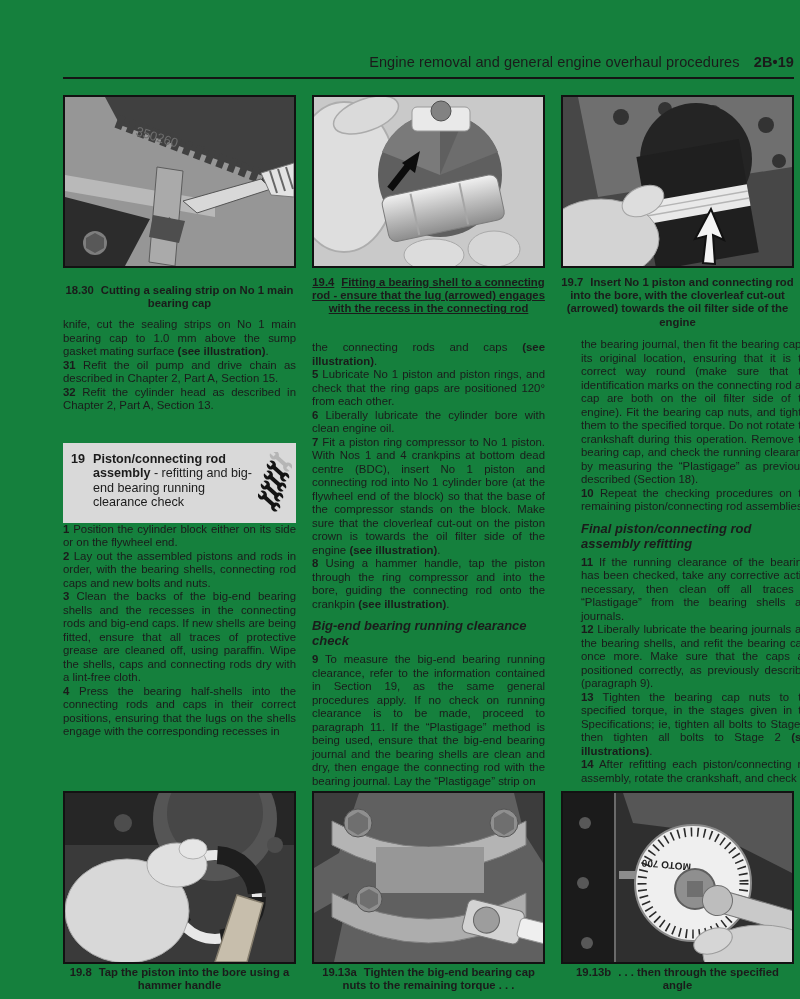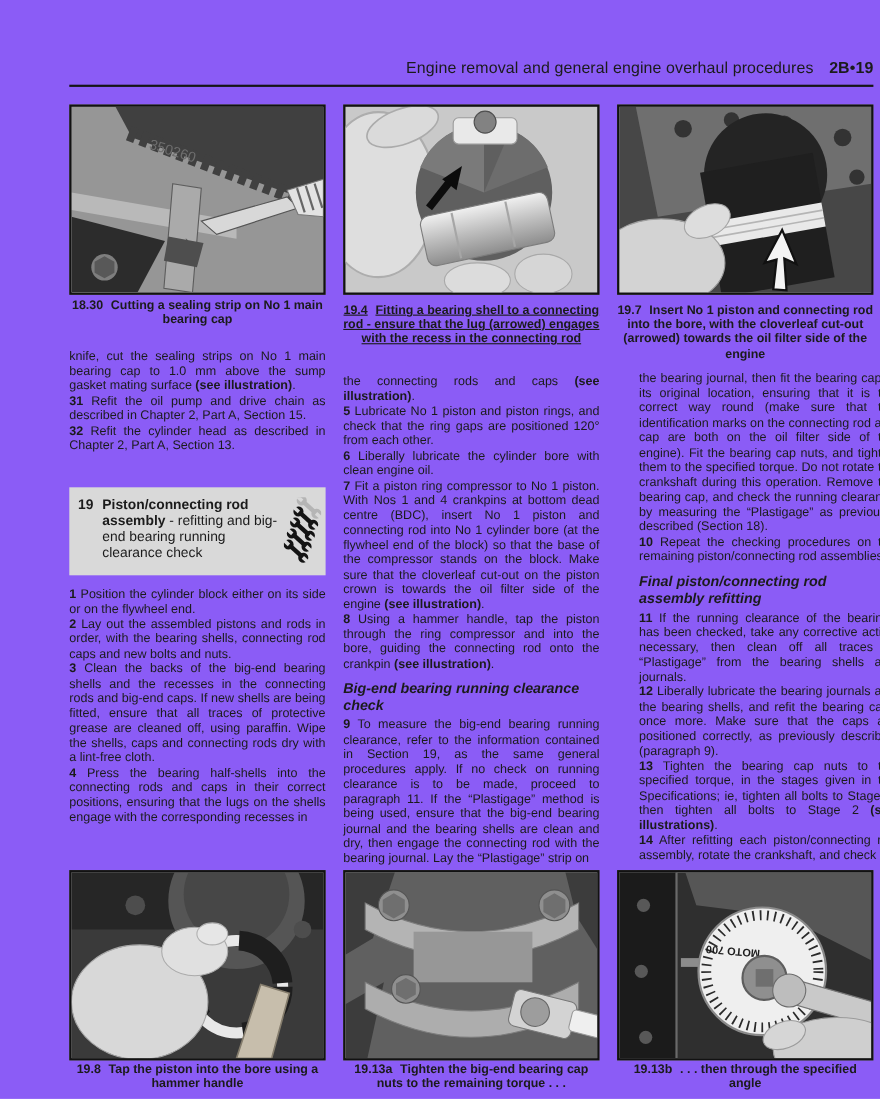--- a/index.html
+++ b/index.html
@@ -1,43 +1,43 @@
 <!DOCTYPE html>
 <html><head>
 <meta charset="utf-8">
 <style>
   html,body{margin:0;padding:0;}
   body{width:800px;height:999px;background:#ffffff;font-family:"Liberation Sans",sans-serif;color:#1b1b1b;position:relative;overflow:hidden;}
-  .page{position:absolute;inset:0;background:#8b5cf6;}
+  .page{position:absolute;inset:0;background:#15803d;}
   
   .header{position:absolute;top:54px;left:63px;width:731px;text-align:right;font-size:14.5px;letter-spacing:.1px;}
   .header .pagenum{font-weight:bold;margin-left:10px;}
   .header-rule{position:absolute;top:77px;left:63px;width:731px;height:2px;background:#151515;}
   
   .photo{position:absolute;width:229px;height:169px;border:2px solid #121212;background:#8a8a8a;overflow:hidden;}
   .photo svg{display:block;width:100%;height:100%;}
   .p-tl{left:63px;top:95px;}  .p-tm{left:312px;top:95px;}  .p-tr{left:561px;top:95px;}
   .p-bl{left:63px;top:791px;} .p-bm{left:312px;top:791px;} .p-br{left:561px;top:791px;}
   
   .caption{position:absolute;width:233px;text-align:center;font-weight:bold;font-size:11.3px;line-height:13.2px;}
-  .c-tl{left:63px;top:272px;} .c-tm{left:312px;top:276px;text-decoration:underline;} .c-tr{left:561px;top:276px;}
+  .c-tl{left:63px;top:284px;} .c-tm{left:312px;top:276px;text-decoration:underline;} .c-tr{left:561px;top:276px;}
   .c-bl{left:63px;top:966px;} .c-bm{left:312px;top:966px;} .c-br{left:561px;top:966px;}
   .cap-id{margin-right:7px;}
   
   .col{position:absolute;width:233px;font-size:11.4px;line-height:13.5px;}
   .col-1{left:63px;top:318px;}
   .col-2{left:312px;top:341px;}
   .col-3{left:581px;top:338px;}
   .para{margin:0;text-align:justify;}
   .note{font-style:italic;}
   .subhead{font-weight:bold;font-style:italic;font-size:13px;line-height:15px;margin:7px 0 5px 0;}
   .b{font-weight:bold;}
   .i{font-style:italic;}
   
-  .section-box{background:#d9d9d9;margin:30px 0 12px 0;padding:9px 4px 9px 8px;display:flex;align-items:flex-start;}
+  .section-box{background:#d9d9d9;margin:30px 0 0 0;padding:9px 4px 9px 8px;display:flex;align-items:flex-start;}
   .section-box .num{font-weight:bold;font-size:12.6px;width:22px;flex:0 0 22px;line-height:14.5px;}
   .section-box .ttl{flex:1;font-size:12.6px;line-height:14.5px;text-align:left;}
   .section-box .icon{flex:0 0 34px;height:62px;margin-left:2px;}
   .sp-dark{fill:#141414;}
   .sp-light{fill:#b5b5b5;}
 </style>
 </head>
 <body>
 
 <div class="page">

